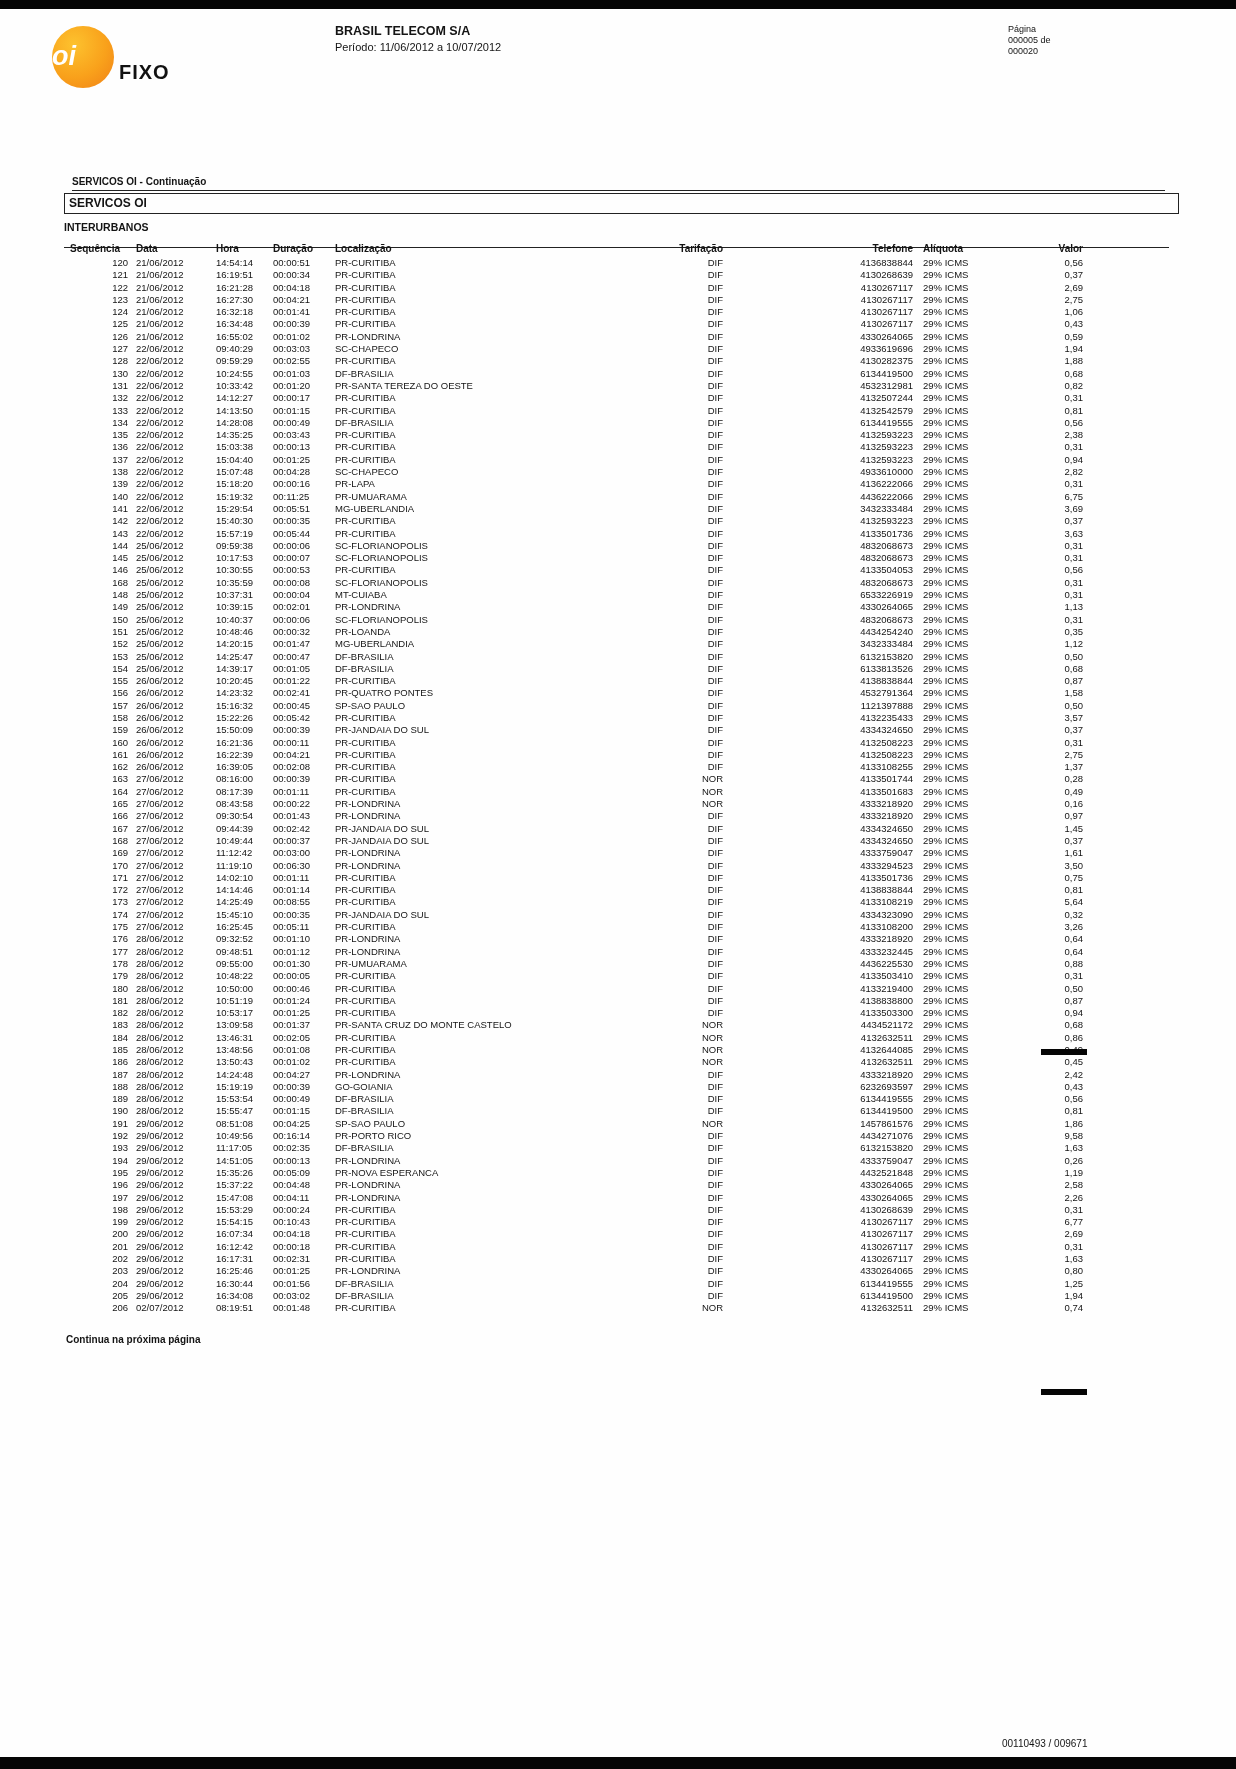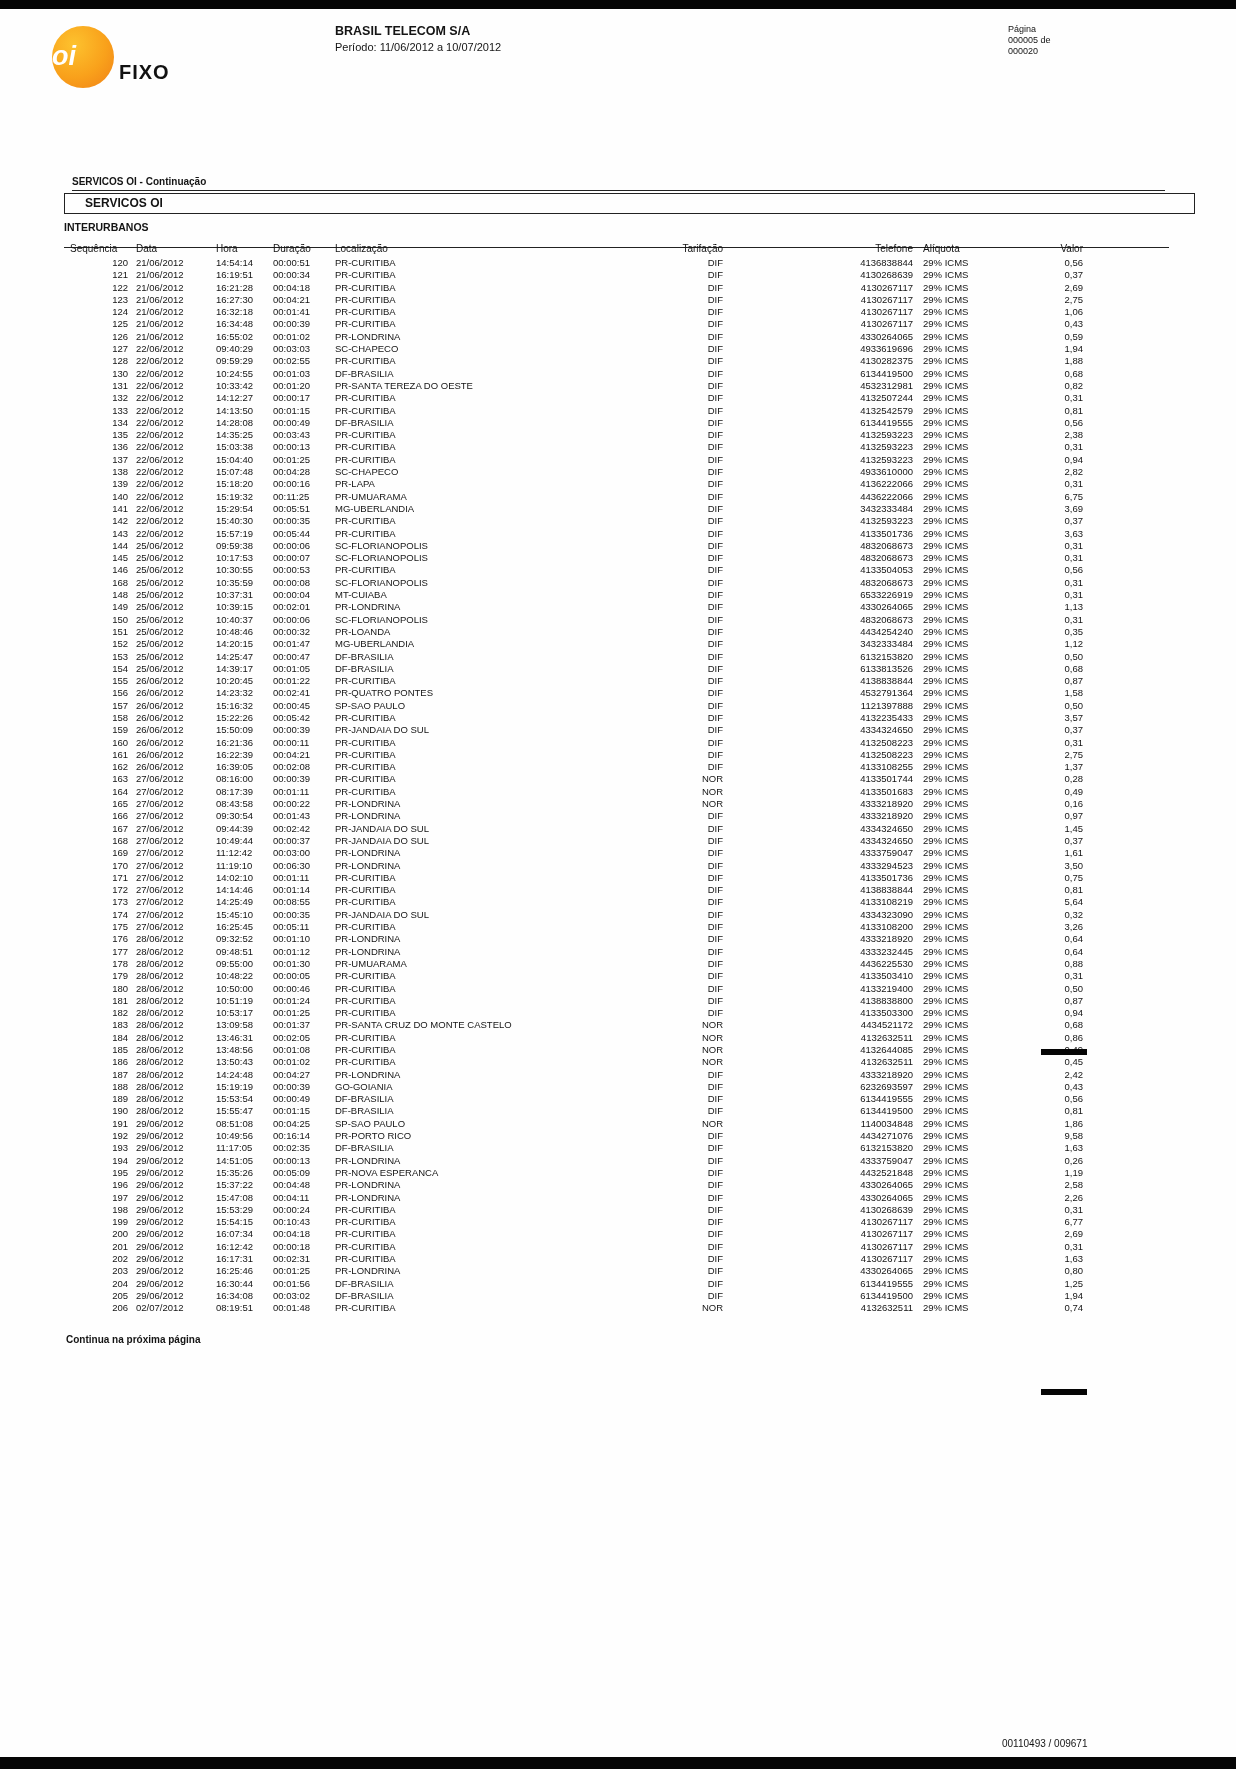--- a/index.html
+++ b/index.html
@@ -32,30 +32,30 @@
   .hdr-center { position:absolute; left:335px; top:24px; }
   .hdr-company { font-size:12.5px; font-weight:bold; }
   .hdr-period { font-size:11px; margin-top:3px; }
   .hdr-page { position:absolute; left:1008px; top:24px; font-size:9px; line-height:11px; }
 
   
   .sec-cont { position:absolute; left:72px; top:176px; font-size:10px; font-weight:bold; }
   .sec-rule { position:absolute; left:72px; top:190px; width:1093px; border-top:1.5px solid #222; }
   .sec-box {
     position:absolute; left:64px; top:193px; width:1103px;
-    border:1.5px solid #222; padding:2px 6px 3px 20px;
+    border:1.5px solid #222; padding:2px 6px 3px 4px;
     font-size:12px; font-weight:bold;
   }
   .sec-sub { position:absolute; left:64px; top:221px; width:1105px; font-size:10.5px; font-weight:bold; border-bottom:1.5px solid #222; padding-bottom:14px; }
 
   
   .tbl-wrap { position:absolute; left:66px; top:243px; }
   table { border-collapse:collapse; table-layout:fixed; }
   th, td { padding:0; font-size:9.5px; line-height:12.3px; height:12.3px; white-space:nowrap; overflow:hidden; vertical-align:top; }
-  th { font-weight:normal; font-size:10px; text-align:left; height:14px; }
+  th { font-weight:bold; font-size:10px; text-align:left; height:14px; }
   .c0 { width:58px; text-align:right; padding-right:8px; }
   th.c0 { text-align:left; padding-left:4px; }
   .c1 { width:80px; }
   .c2 { width:57px; }
   .c3 { width:62px; }
   .c4 { width:340px; }
   .c5 { width:48px; text-align:right; }
   .c6 { width:190px; text-align:right; }
   .c7 { width:84px; padding-left:10px; }
   .c8 { width:76px; text-align:right; }
@@ -877,21 +877,21 @@
             <td class="c7">29% ICMS</td>
             <td class="c8">0,81</td>
           </tr>
           <tr>
             <td class="c0">191</td>
             <td class="c1">29/06/2012</td>
             <td class="c2">08:51:08</td>
             <td class="c3">00:04:25</td>
             <td class="c4">SP-SAO PAULO</td>
             <td class="c5">NOR</td>
-            <td class="c6">1140034848</td>
+            <td class="c6">1457861576</td>
             <td class="c7">29% ICMS</td>
             <td class="c8">1,86</td>
           </tr>
           <tr>
             <td class="c0">192</td>
             <td class="c1">29/06/2012</td>
             <td class="c2">10:49:56</td>
             <td class="c3">00:16:14</td>
             <td class="c4">PR-PORTO RICO</td>
             <td class="c5">DIF</td>

